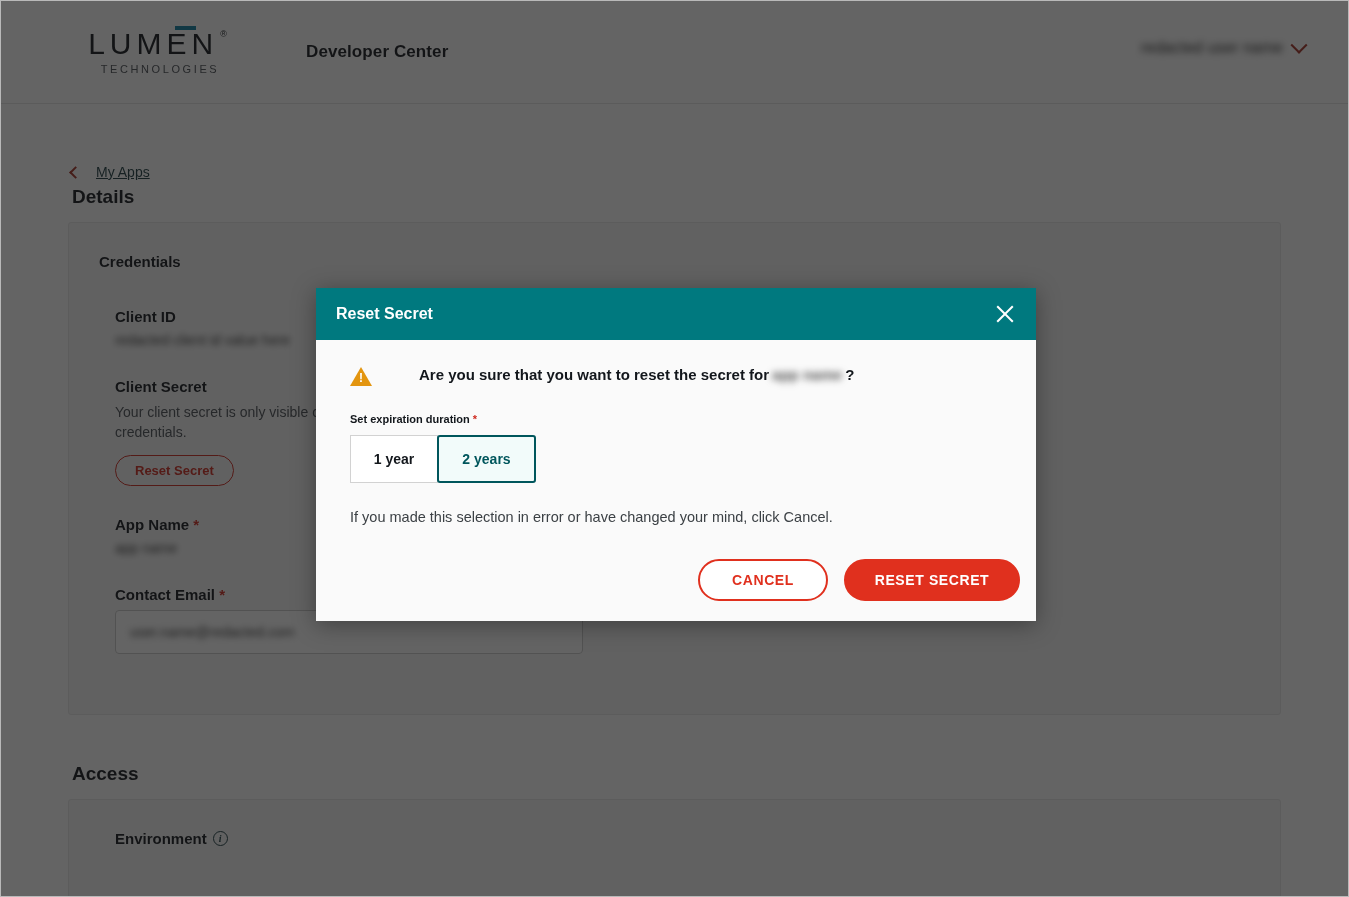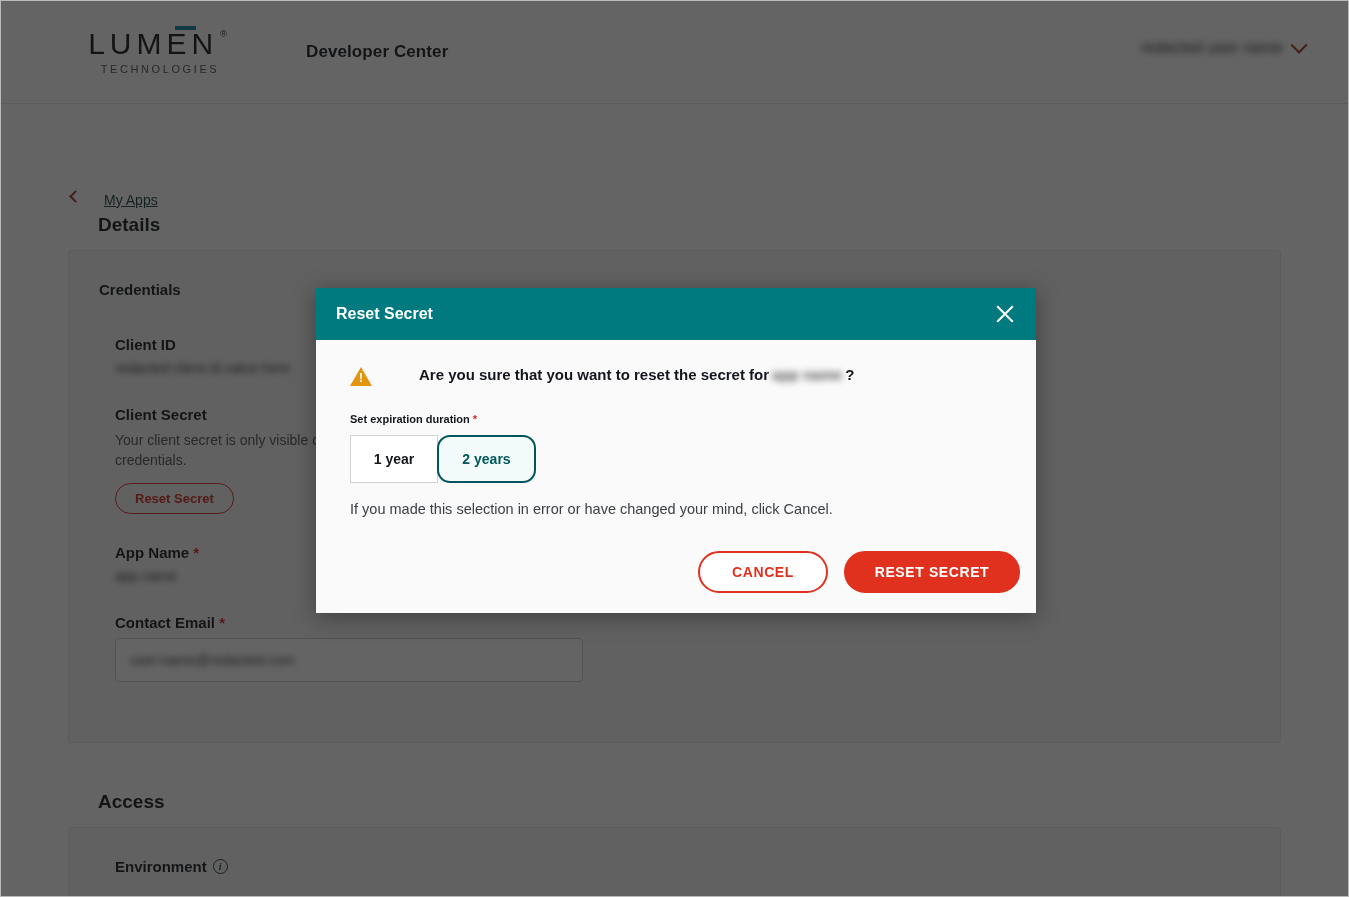--- a/index.html
+++ b/index.html
@@ -78,23 +78,22 @@
   }
   .chev-down {
     width: 12px; height: 12px;
     border-right: 2px solid #a33124;
     border-bottom: 2px solid #a33124;
     transform: rotate(45deg) translate(-2px,-2px);
   }
 
   .page-body { padding: 60px 67px 0 67px; }
   .crumb {
-    display: flex; align-items: flex-start; gap: 24px;
+    display: flex; align-items: center; gap: 16px;
     margin-bottom: 6px;
-    margin-top: 28px;
   }
   .crumb-chev {
     width: 9px; height: 9px;
     border-left: 2px solid #a33124;
     border-bottom: 2px solid #a33124;
     transform: rotate(45deg);
     margin-left: 3px;
   }
   .crumb-link {
     font-size: 14px;
@@ -105,21 +104,21 @@
     font-size: 26px;
     font-weight: bold;
     color: #13171c;
     letter-spacing: -0.2px;
     margin-bottom: 32px;
   }
   .section-title {
     font-size: 19px;
     font-weight: bold;
     color: #13171c;
-    margin: 0 0 14px 30px;
+    margin: 0 0 14px 4px;
   }
   .card {
     background: #f7f7f7;
     border: 1px solid #e6e6e6;
     border-radius: 3px;
     padding: 30px;
     margin-bottom: 48px;
   }
   .card-heading {
     font-size: 15px;
@@ -275,27 +274,27 @@
     font-weight: bold;
     background: #ffffff;
     border: 1px solid #d2d2d2;
     color: #13171c;
     cursor: pointer;
   }
   .toggle-btn.selected {
     background: #f2fbfa;
     border: 2px solid #00565c;
     color: #00565c;
-    border-radius: 13px;
+    border-radius: 3px;
     margin-left: -1px;
     z-index: 2;
     min-width: 99px;
   }
   .hint {
-    margin-top: 18px;
+    margin-top: 26px;
     font-size: 14.5px;
     color: #3c4145;
   }
   .modal-actions {
     display: flex; justify-content: flex-end; align-items: center;
     gap: 16px;
     padding: 34px 16px 20px 0;
   }
   .btn-pill {
     border-radius: 24px;

